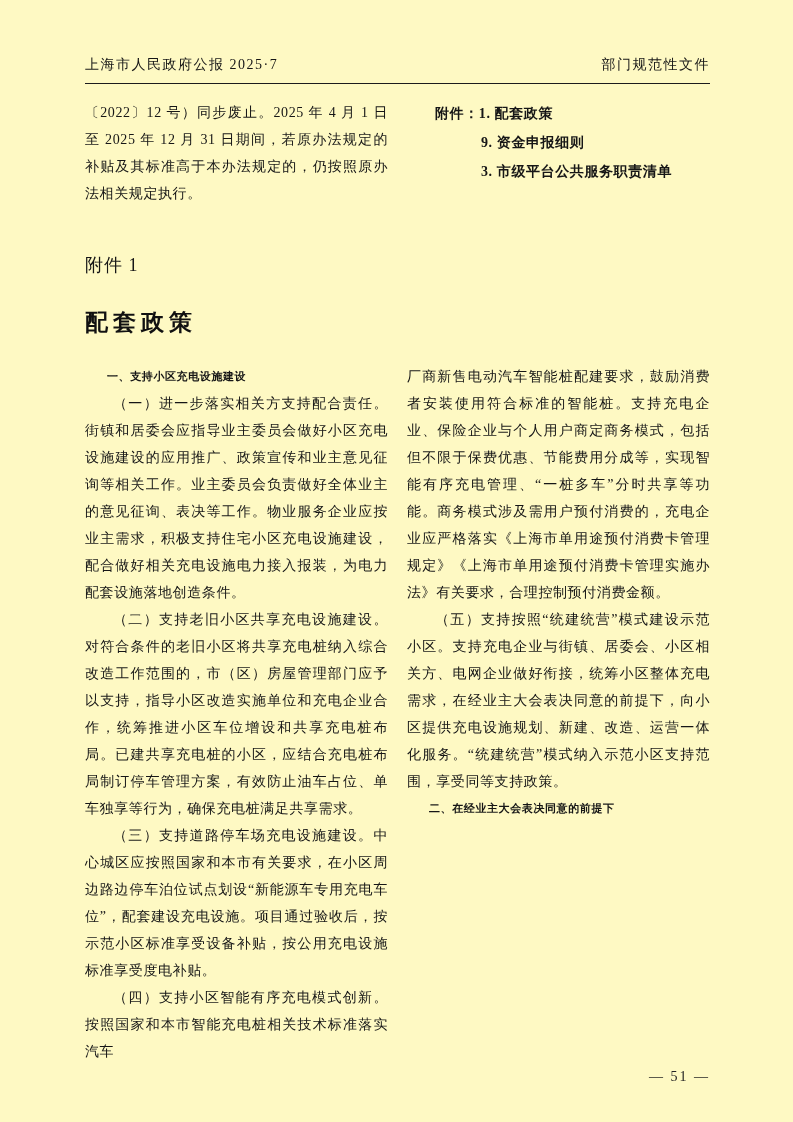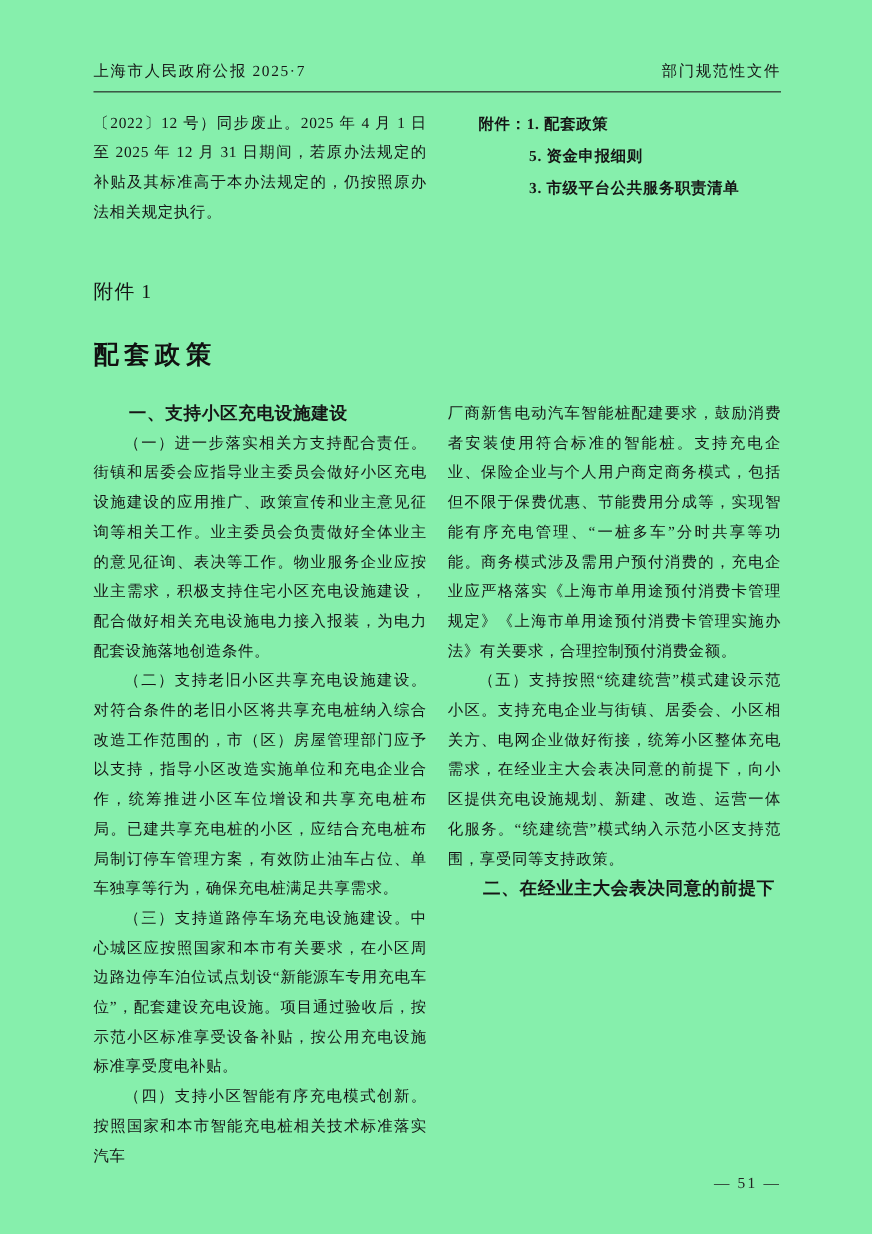--- a/index.html
+++ b/index.html
@@ -1,39 +1,39 @@
 <!DOCTYPE html>
 <html><head>
 <meta charset="utf-8">
 <style>
   html,body{margin:0;padding:0;background:#ffffff;}
   .page{
     position:relative;
     width:793px;height:1122px;
-    background:#86efac;
+    background:#fef9c3;
     box-sizing:border-box;
     padding:56px 83px 0 85px;
     font-family:"Liberation Serif","DejaVu Serif",serif;
     color:#161616;
     overflow:hidden;
   }
   .page-header{
     display:flex;justify-content:space-between;align-items:flex-end;
     font-size:14px;letter-spacing:1.5px;
     padding-bottom:9px;
     border-bottom:1.6px solid #1c1c1c;
   }
   .top-section{display:flex;gap:19px;margin-top:15px;}
   .colL{width:303px;}
   .colR{width:303px;}
   .body-text{font-size:14px;line-height:27px;text-align:justify;letter-spacing:0.6px;}
   p.para{margin:0;text-indent:2em;}
   p.para.no-indent{text-indent:0;}
   .section-heading{
-    margin:0;font-size:16px;line-height:27px;font-weight:bold;text-indent:2em;
+    margin:0;font-size:11px;line-height:27px;font-weight:bold;text-indent:2em;
     font-family:"Liberation Sans","DejaVu Sans",sans-serif;
     letter-spacing:0.6px;
   }
   .attach{margin-left:28px;font-size:14px;line-height:29px;letter-spacing:0.6px;}
   .attach-line{white-space:nowrap;font-weight:bold;}
   .attach-line.rest{padding-left:46px;}
   .annex-label{margin-top:46px;font-size:18px;letter-spacing:1px;}
   .doc-title{
     margin-top:30px;text-align:left;
     font-size:23px;font-weight:bold;letter-spacing:5px;
@@ -58,21 +58,21 @@
 
   <div class="top-section">
     <div class="colL body-text">
       <p class="para no-indent">〔2022〕12 号）同步废止。2025 年 4 月 1 日至 2025 年 12 月 31 日期间，若原办法规定的补贴及其标准高于本办法规定的，仍按照原办法相关规定执行。</p>
     </div>
     <div class="colR body-text">
       <div class="attach">
         <div class="attach-line first">
           <span>附件：</span><span>1. 配套政策</span>
         </div>
-        <div class="attach-line rest">5. 资金申报细则</div>
+        <div class="attach-line rest">9. 资金申报细则</div>
         <div class="attach-line rest">3. 市级平台公共服务职责清单</div>
       </div>
     </div>
   </div>
 
   <div class="annex-label">附件 1</div>
 
   <div class="doc-title">配套政策</div>
 
   <div class="body-section">

